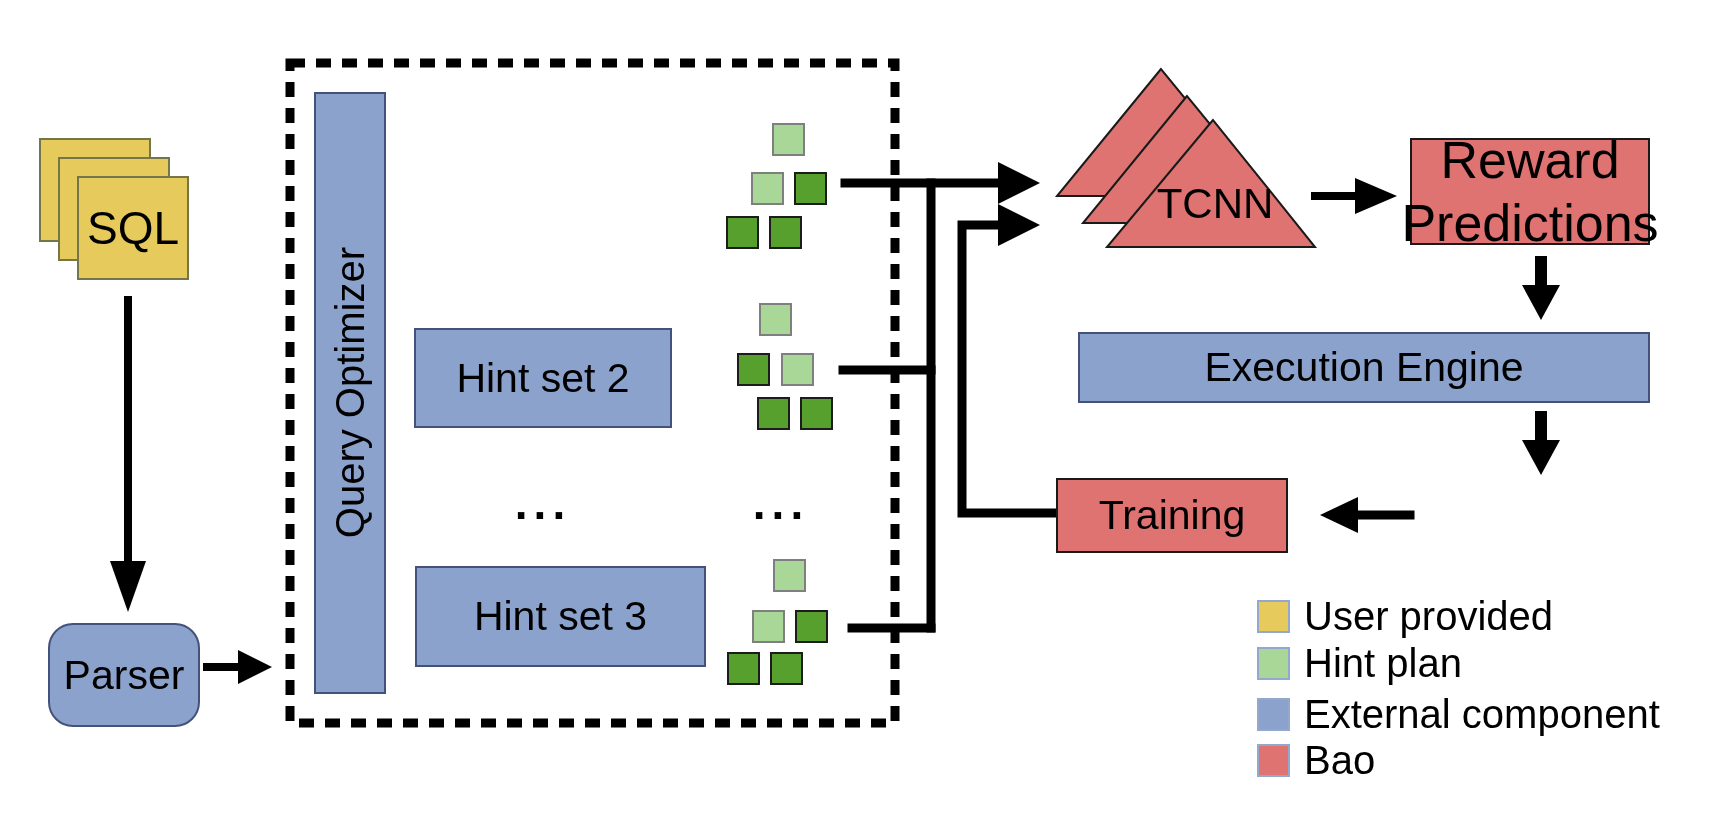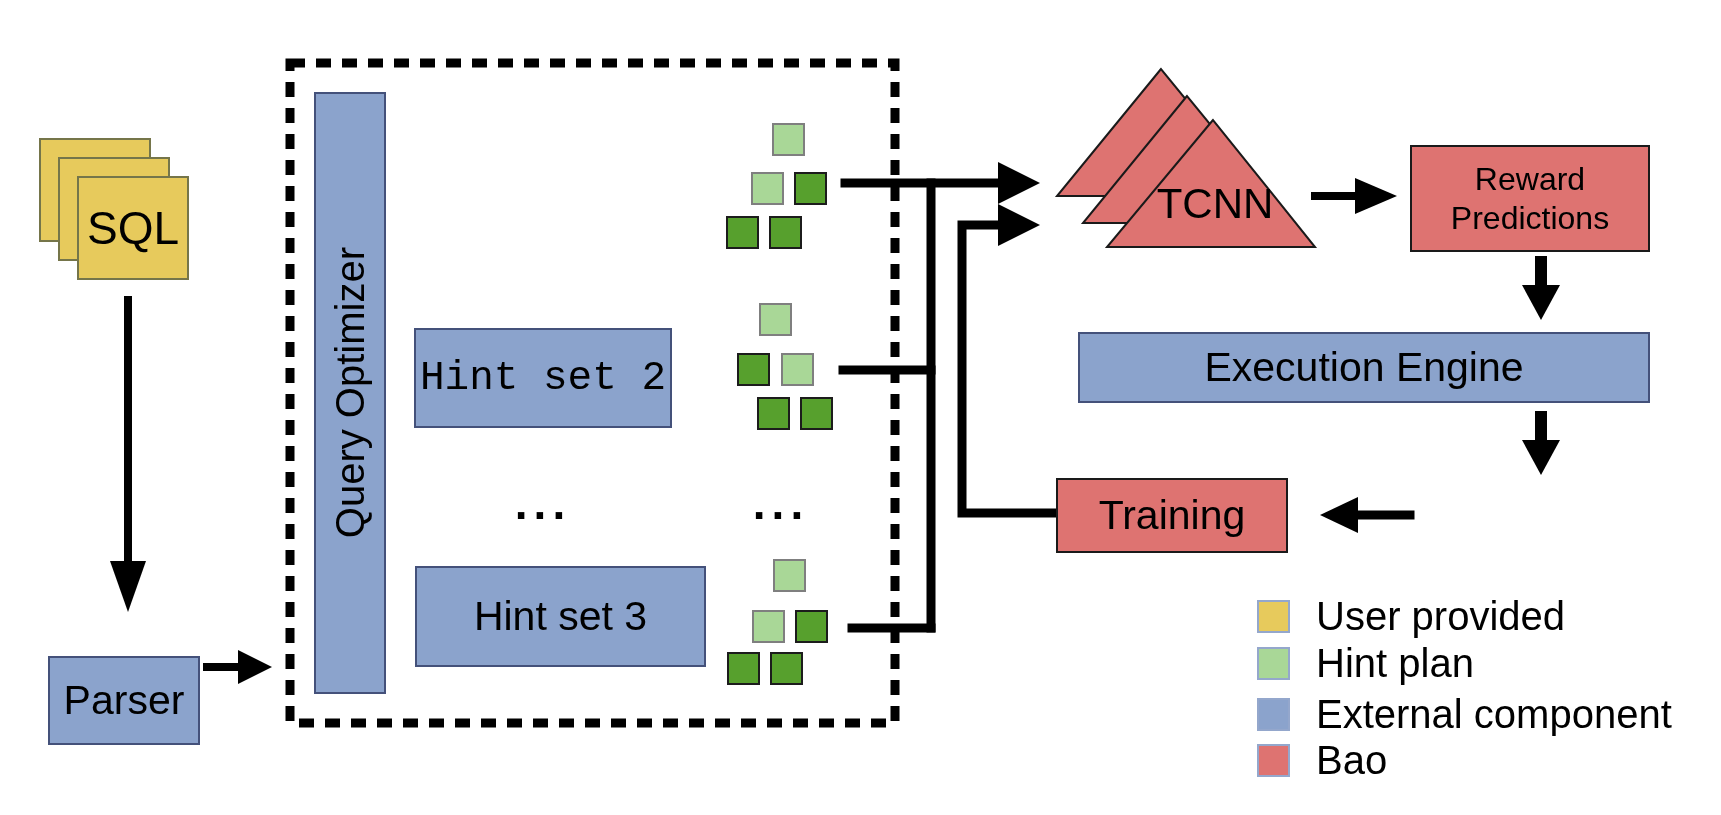--- a/index.html
+++ b/index.html
@@ -16,29 +16,29 @@
 
   .node{position:absolute;display:flex;align-items:center;justify-content:center;
         box-sizing:border-box;text-align:center;}
   .blue-box{background:var(--external-component);border:2px solid #44517a;font-size:41px;}
   .red-box{background:var(--bao);border:2px solid #1a1a1a;font-size:41px;}
   .sql-card{position:absolute;width:112px;height:104px;background:var(--user-provided);
             border:2px solid #75754a;box-sizing:border-box;}
   .sql-label{font-size:46px;text-align:center;}
   .qo-bar{background:var(--external-component);border:2px solid #44517a;}
   .qo-text{writing-mode:vertical-rl;transform:rotate(180deg);font-size:40px;white-space:nowrap;}
-  .reward{font-size:32px;line-height:1.2;margin-top:7px;}
+  .reward{font-size:52px;line-height:1.2;}
   .plan-sq{position:absolute;width:33px;height:33px;box-sizing:border-box;}
   .plan-sq.light{background:var(--query-plan-light);border:2px solid #7f7f7f;}
   .plan-sq.dark{background:var(--query-plan-dark);border:2px solid #1c1c1c;}
   .ellipsis{position:absolute;width:100px;height:50px;line-height:50px;text-align:center;
             font-size:46px;font-weight:bold;letter-spacing:6px;}
   .tcnn-label{position:absolute;left:1130px;top:180px;width:170px;text-align:center;
               font-size:42px;}
-  .legend-row{position:absolute;display:flex;align-items:center;gap:26px;height:40px;}
+  .legend-row{position:absolute;display:flex;align-items:center;gap:14px;height:40px;}
   .legend-chip{width:33px;height:33px;border:2px solid #94a7cc;box-sizing:border-box;flex:0 0 auto;}
   .legend-label{font-size:40px;white-space:nowrap;}
 </style>
 </head>
 <body>
 
 <div id="canvas">
 
   <svg id="wires" viewBox="0 0 1721 815" xmlns="http://www.w3.org/2000/svg">
 
@@ -77,29 +77,29 @@
   </svg>
 
   <div>
     <div class="sql-card" style="left:39px;top:138px;"></div>
     <div class="sql-card" style="left:58px;top:157px;"></div>
     <div class="sql-card node sql-label" style="left:77px;top:176px;">
       <span>SQL</span>
     </div>
   </div>
 
-  <div class="node blue-box" style="left:48px;top:656px;width:152px;height:89px;">
+  <div class="node blue-box" style="left:48px;top:623px;width:152px;height:104px;border-radius:25px;">
     <span>Parser</span>
   </div>
 
   <div class="node qo-bar" style="left:314px;top:92px;width:72px;height:602px;">
     <span class="qo-text">Query Optimizer</span>
   </div>
 
-  <div class="node blue-box" style="left:414px;top:328px;width:258px;height:100px;font-family:Liberation Mono, monospace;">
+  <div class="node blue-box" style="left:414px;top:328px;width:258px;height:100px;">
     <span>Hint set 2</span>
   </div>
   <div class="node blue-box" style="left:415px;top:566px;width:291px;height:101px;">
     <span>Hint set 3</span>
   </div>
 
   <div class="ellipsis" style="left:493px;top:478px;">...</div>
   <div class="ellipsis" style="left:731px;top:478px;">...</div>
 
   <div>

